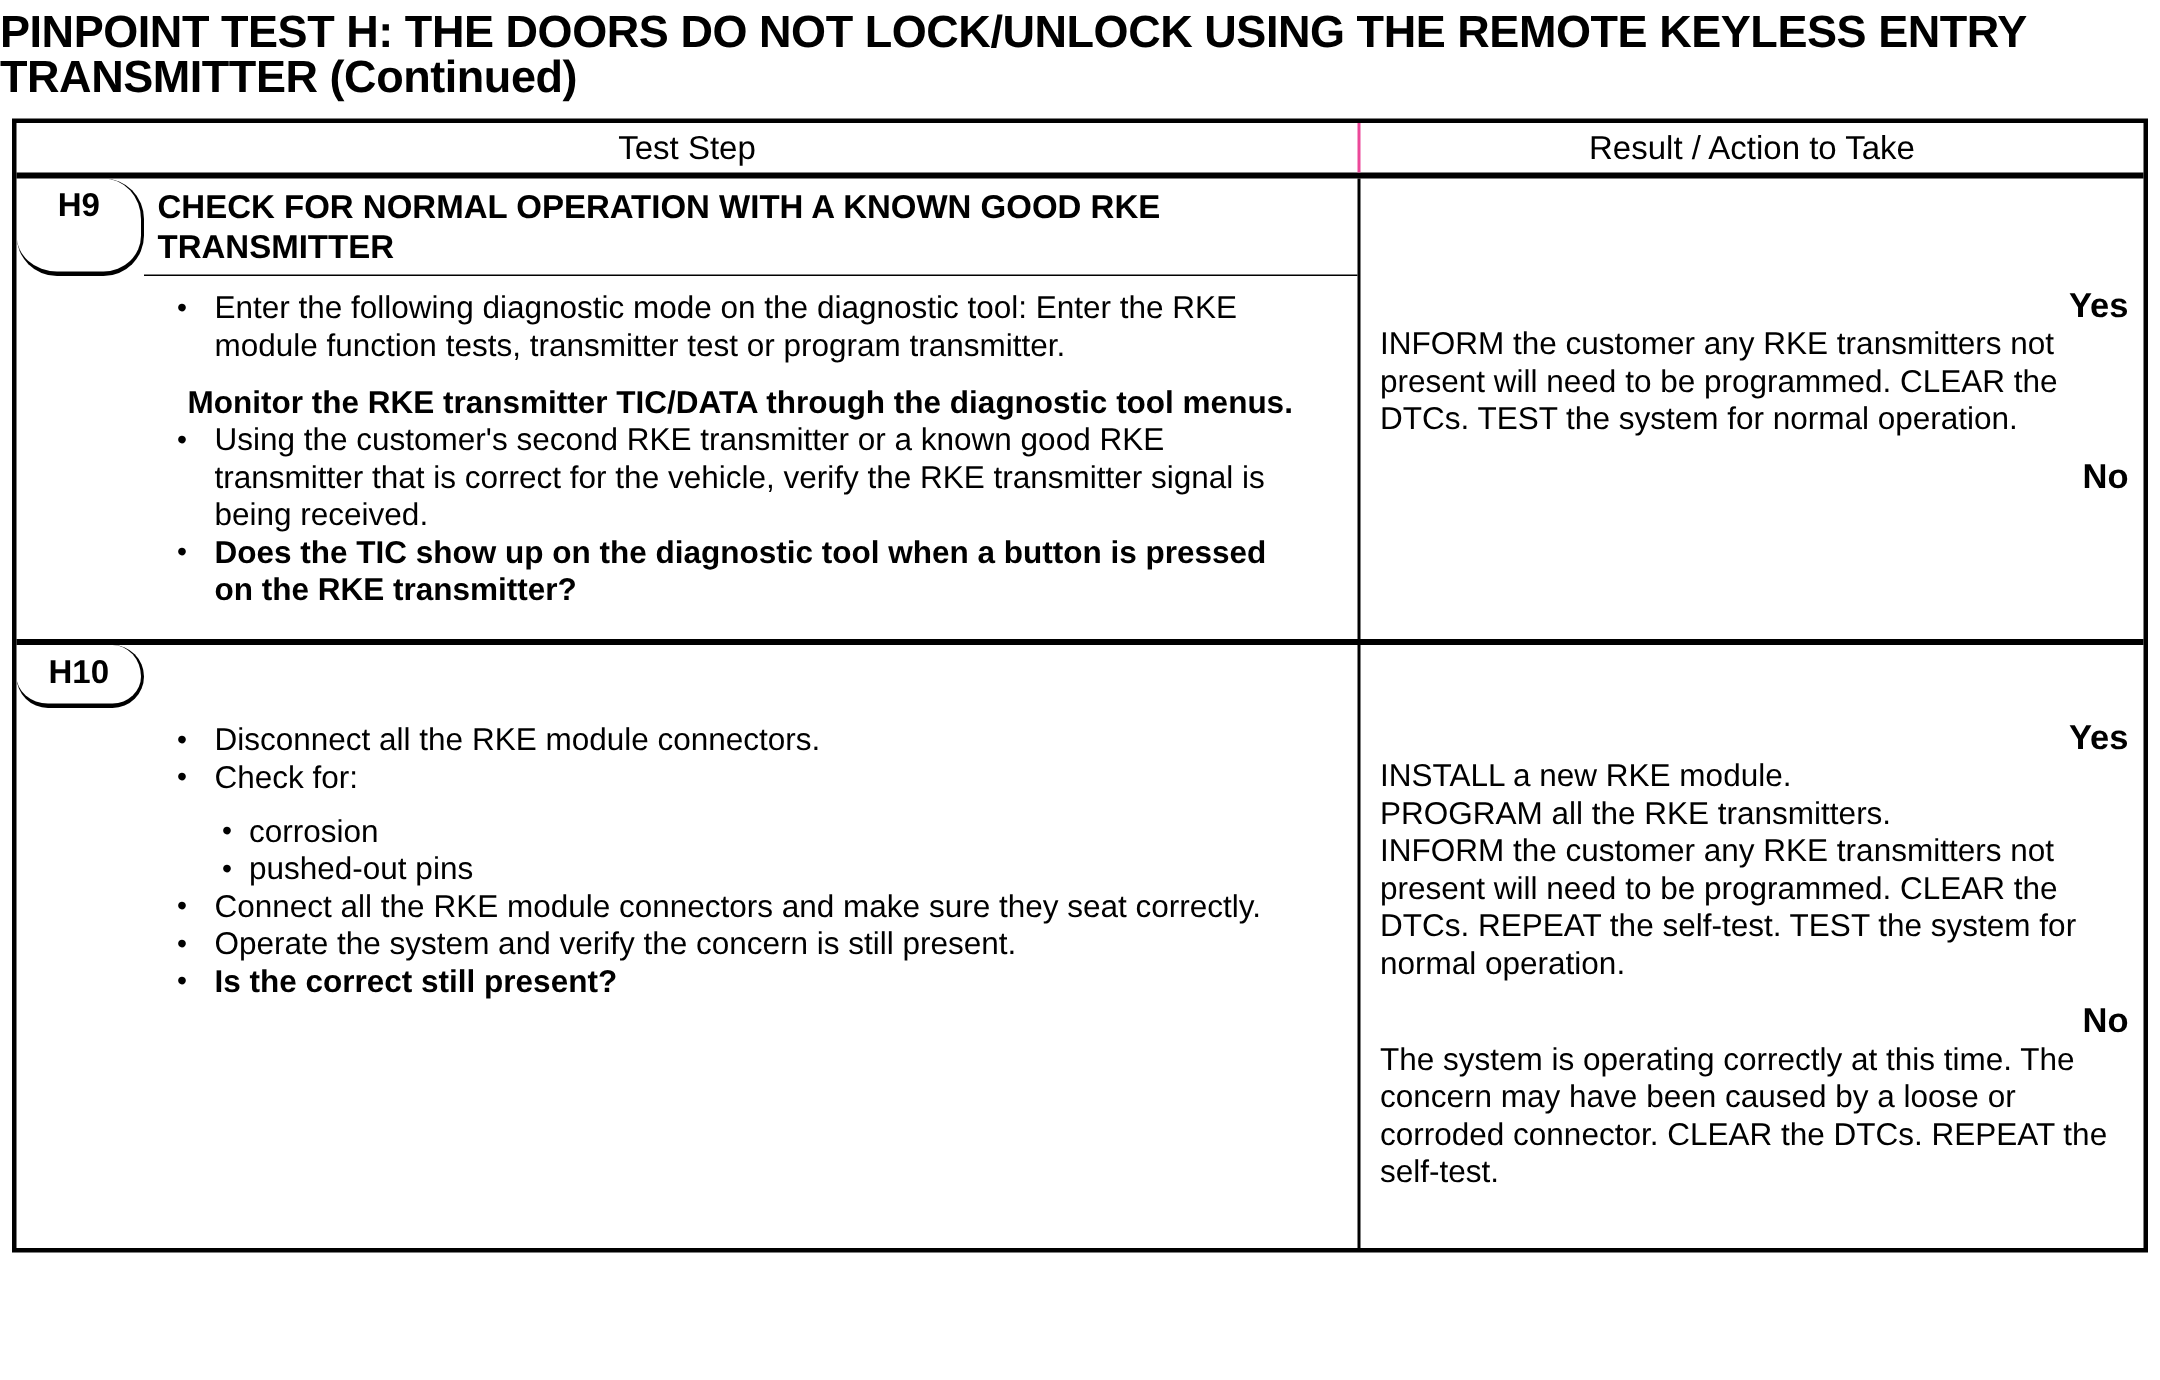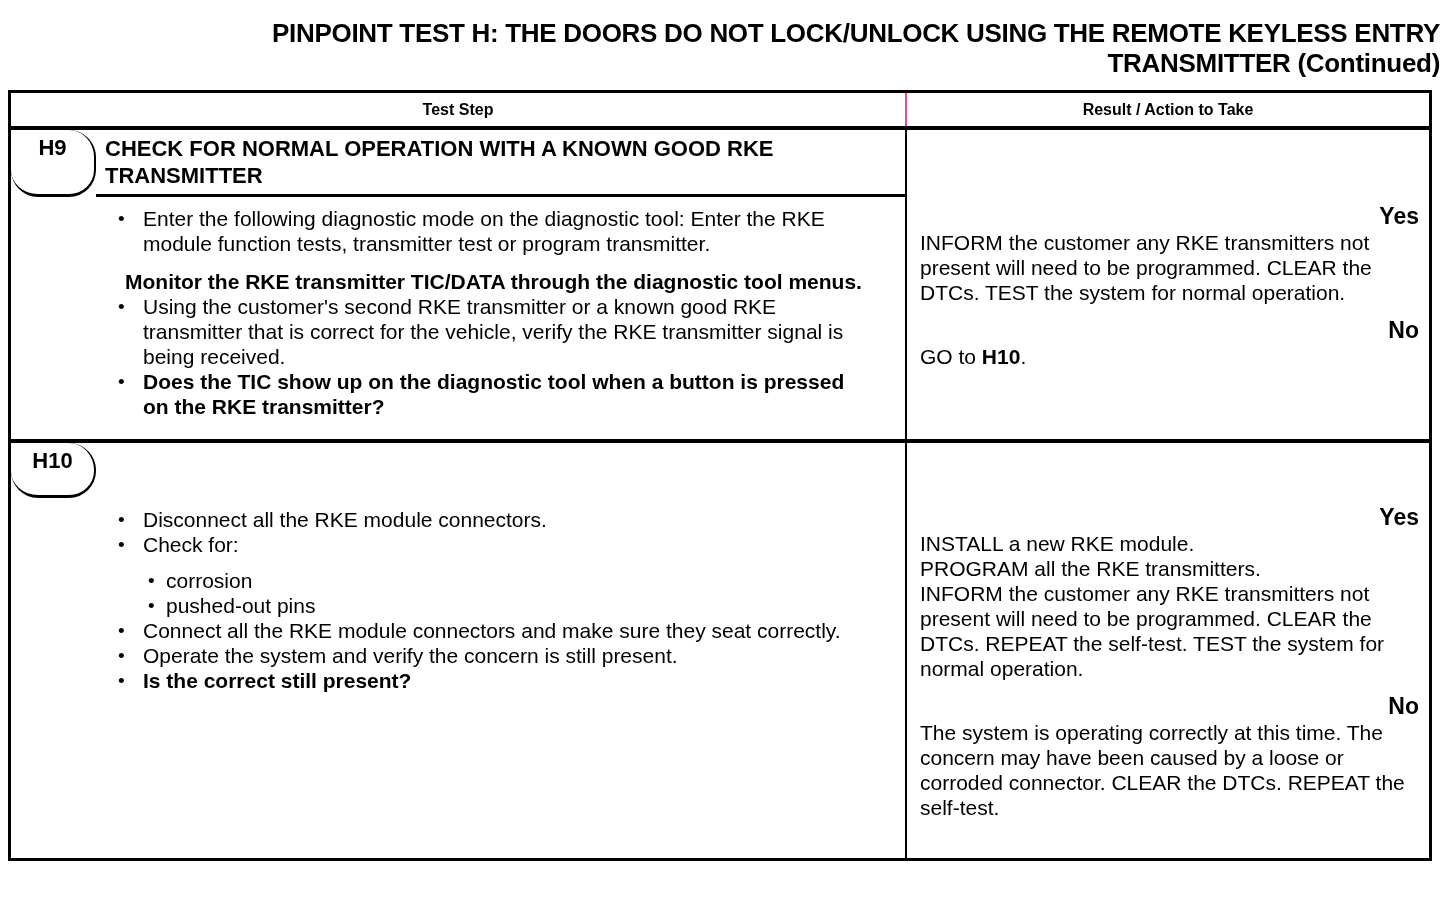--- a/index.html
+++ b/index.html
@@ -6,70 +6,70 @@
   html, body { margin: 0; padding: 0; }
   body {
     width: 1440px;
     height: 920px;
     background: #ffffff;
     color: #000000;
     font-family: "Liberation Sans", "DejaVu Sans", sans-serif;
     overflow: hidden;
   }
   .doc-title {
-    padding-top: 18px;
-    text-align: right;
+    padding-top: 7px;
+    text-align: left;
     font-weight: bold;
-    font-size: 26px;
+    font-size: 30px;
     line-height: 30px;
     letter-spacing: -0.3px;
   }
   .doc-title div { white-space: nowrap; }
 
   .test-table {
     margin: 12px 8px 0 8px;
     border: 3px solid #000;
   }
 
   
   .thead {
     display: grid;
     grid-template-columns: 894px 1fr;
     border-bottom: 4px solid #000;
   }
   .th {
     text-align: center;
-    font-weight: bold;
-    font-size: 16px;
+    font-weight: normal;
+    font-size: 22px;
     line-height: 26px;
     padding: 4px 0 3px 0;
   }
   .th-right { border-left: 2px solid #ec4899; }
 
   
   .step {
     display: grid;
     grid-template-columns: 85px 809px 1fr;
     grid-template-rows: auto 1fr;
   }
   .step + .step { border-top: 4px solid #000; }
 
   .step-id {
     grid-area: 1 / 1 / 2 / 2;
     border-right: 2px solid #000;
     border-bottom: 3px solid #000;
     font-weight: bold;
     font-size: 22px;
     text-align: center;
-    padding: 5px 2px 21px 2px;
+    padding: 5px 2px 8px 2px;
     border-radius: 27px;
   }
   .step-title {
     grid-area: 1 / 2 / 2 / 3;
-    border-bottom: 3px solid #000000;
+    border-bottom: 1px solid #000000;
     font-weight: bold;
     font-size: 22px;
     line-height: 27px;
     padding: 5px 24px 5px 9px;
   }
   .step-body {
     grid-area: 2 / 1 / 3 / 3;
     padding: 9px 36px 20px 107px;
     font-size: 21px;
     line-height: 25px;
@@ -134,21 +134,20 @@
             </div>
             <div class="it it-bullet">
               <span class="marker">•</span>
               <span class="itext b">Does the TIC show up on the diagnostic tool when a button is pressed on the RKE transmitter?</span>
             </div>
           </div>
     <div class="step-result">
             <div class="r-label">Yes</div>
             <div class="r-text">INFORM the customer any RKE transmitters not present will need to be programmed. CLEAR the DTCs. TEST the system for normal operation.</div>
             <div class="r-label">No</div>
-            <div class="r-text"><span>GO to </span><span class="b">H10</span><span>.</span></div>
           </div>
   </div>
 
   <div class="step">
     <div class="step-id">H10</div>
     <div class="result-spacer"></div>
     <div class="step-body">
             <div class="it it-bullet">
               <span class="marker">•</span>
               <span class="itext">Disconnect all the RKE module connectors.</span>

